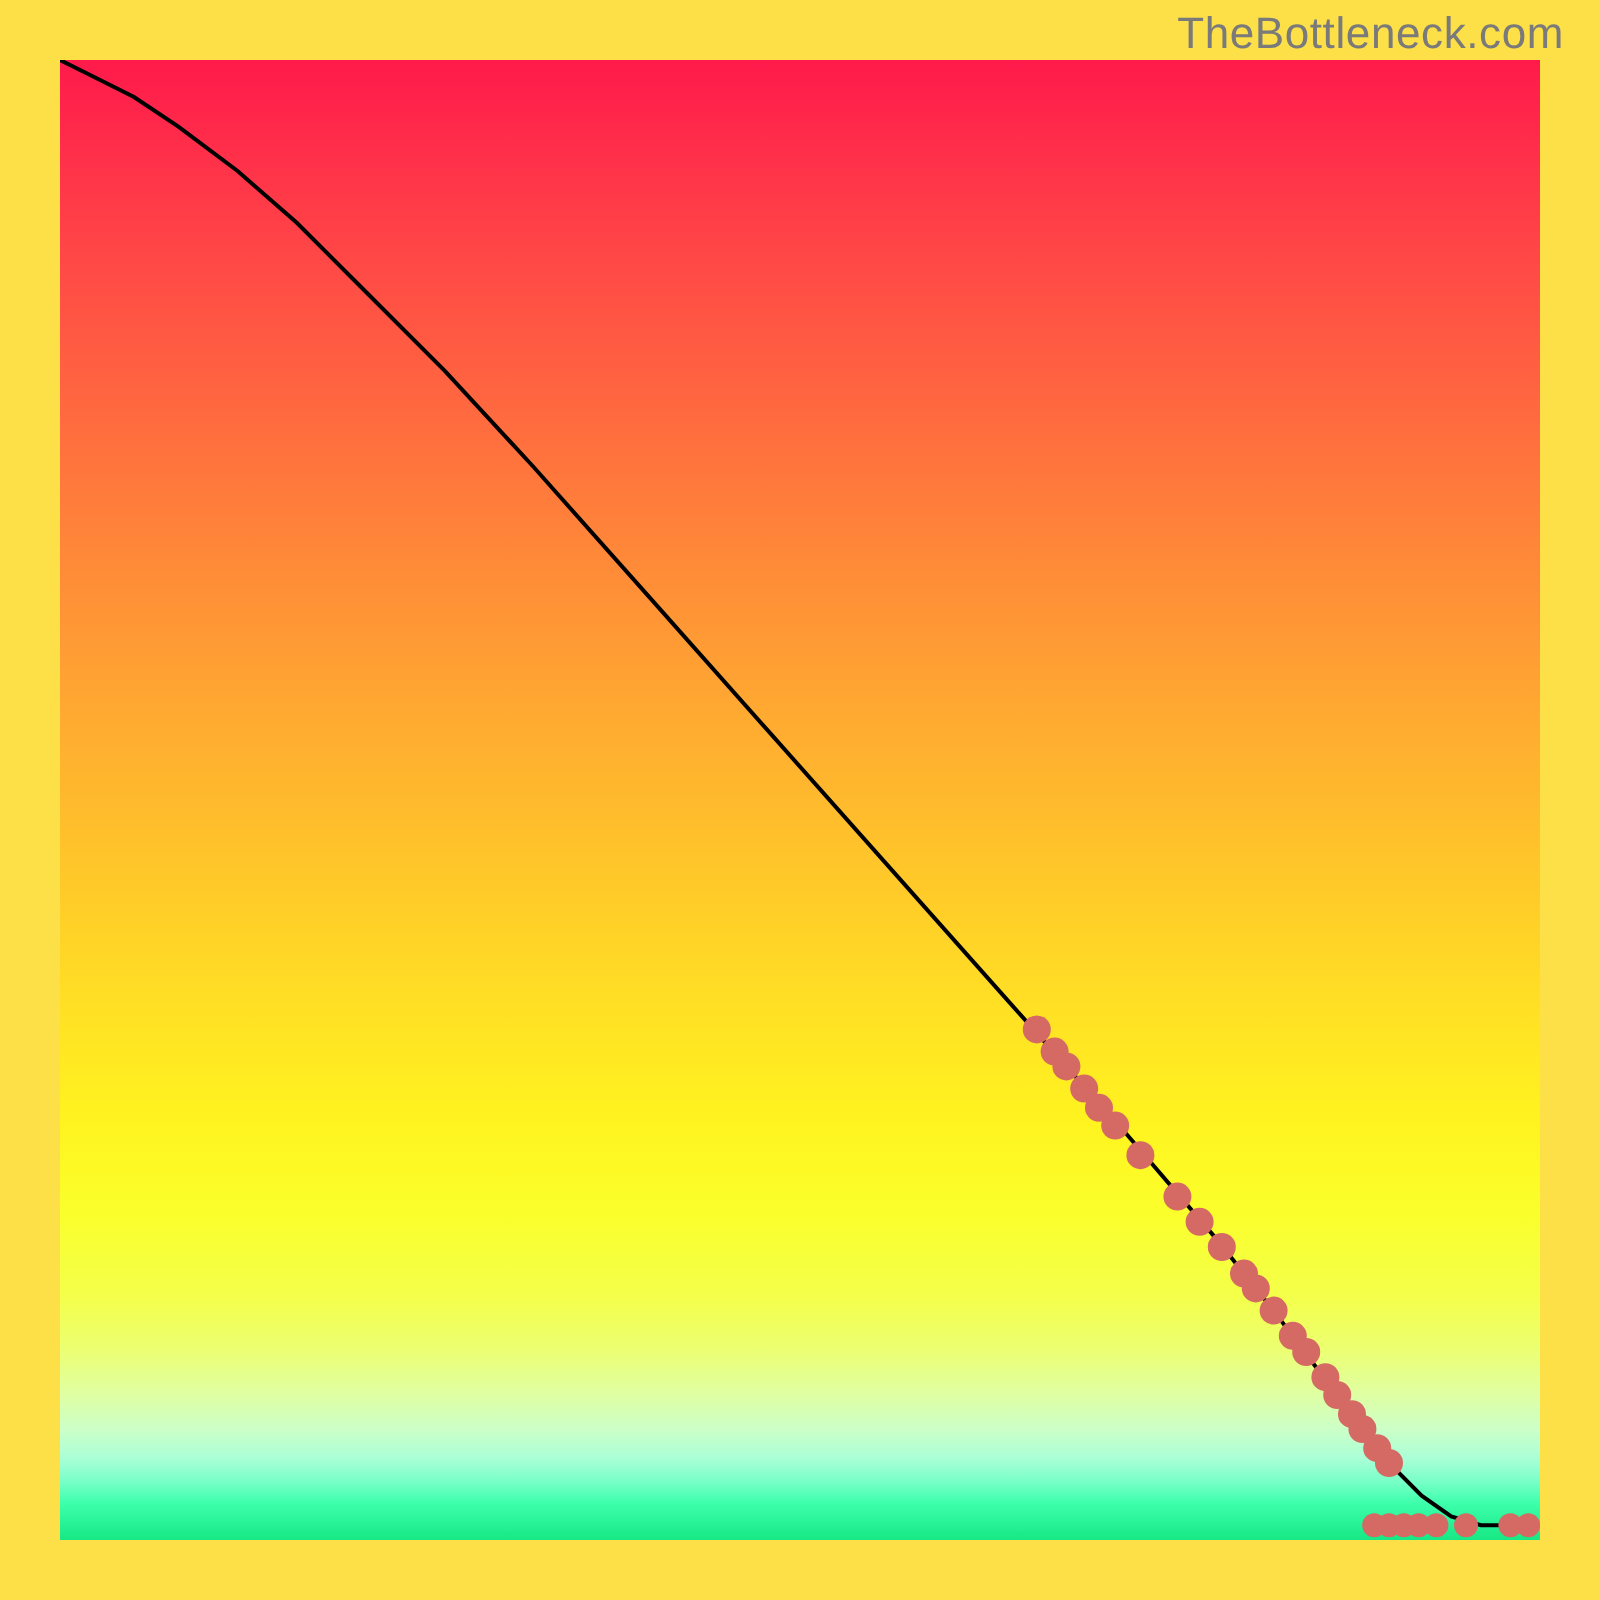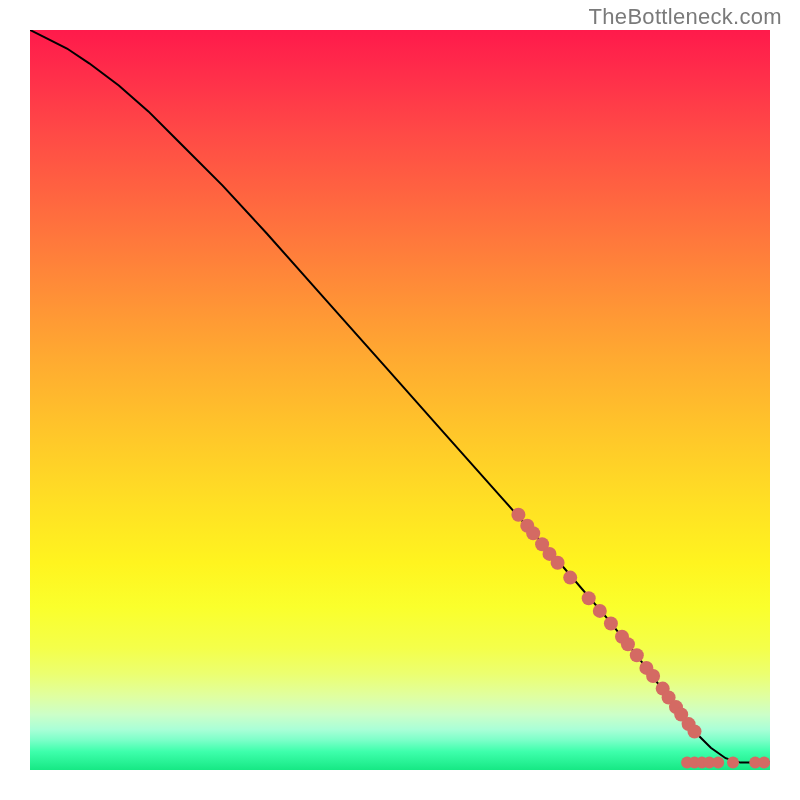--- a/index.html
+++ b/index.html
@@ -8,21 +8,21 @@
     width: 800px;
     height: 800px;
     background: #000;
     overflow: hidden;
     font-family: Arial, Helvetica, sans-serif;
   }
   .frame {
     position: relative;
     width: 800px;
     height: 800px;
-    background: #ffffff;
+    background: #fde047;
   }
   .watermark {
     position: absolute;
     top: 4px;
     right: 18px;
     color: #7a7a7a;
     font-size: 22px;
     font-weight: 500;
     letter-spacing: 0.3px;
     z-index: 50;

